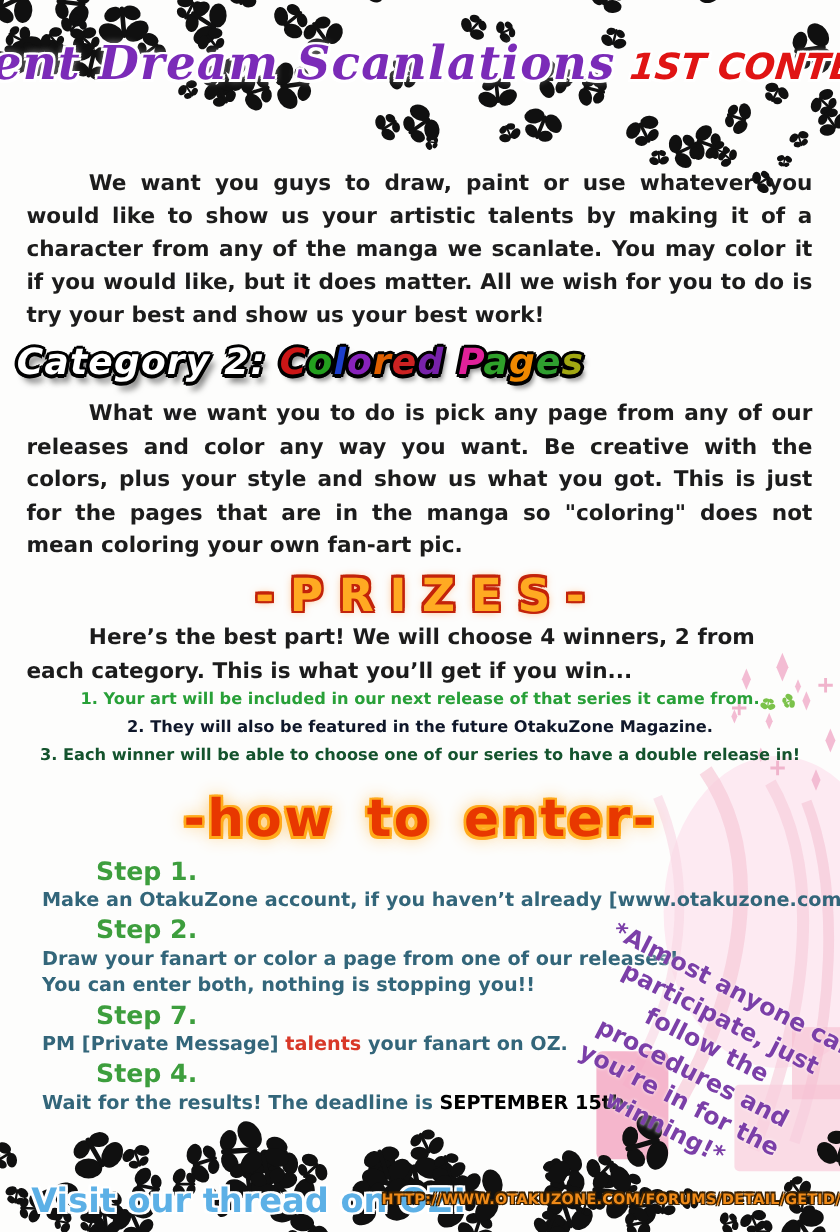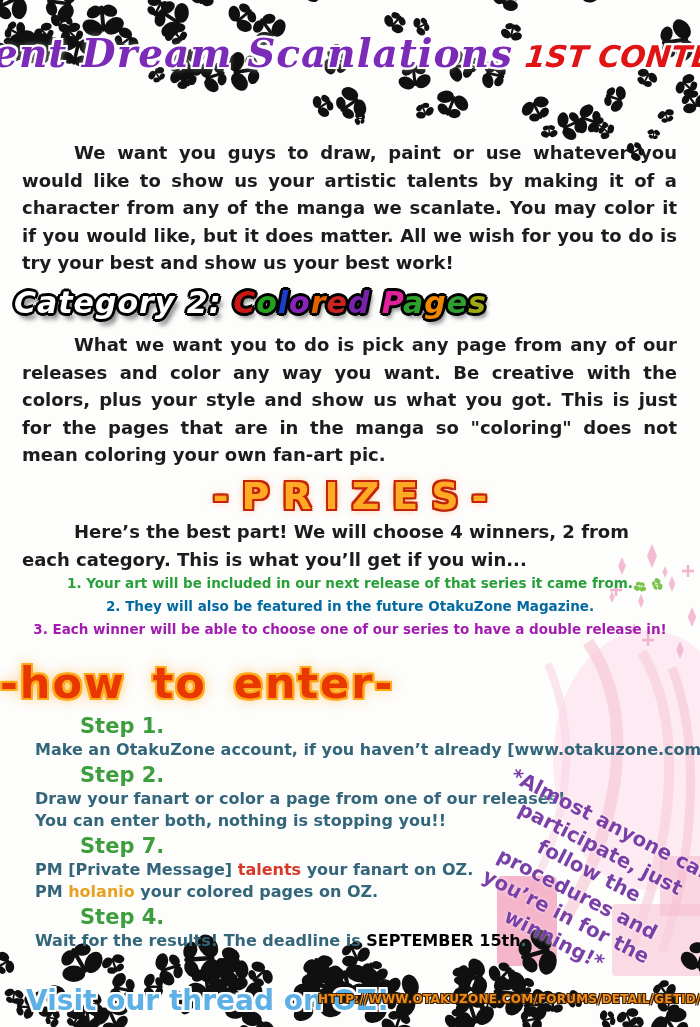--- a/index.html
+++ b/index.html
@@ -40,21 +40,21 @@
   
   .prizes-heading{left:0;top:474px;width:100%;text-align:center;font-size:38px;
     font-weight:bold;color:#ffaa22;letter-spacing:13px;text-indent:13px;
     text-shadow:-2px -2px 0 #c3230a,2px -2px 0 #c3230a,-2px 2px 0 #c3230a,2px 2px 0 #c3230a,
       -2px 0 0 #c3230a,2px 0 0 #c3230a,0 -2px 0 #c3230a,0 2px 0 #c3230a,
       0 0 8px rgba(255,120,0,.65);}
   .prize-list{left:0;top:572px;width:100%;text-align:center;}
   .prize-item{font-size:13.5px;font-weight:bold;line-height:23px;}
 
   
-  .hte-heading{left:0;top:658px;width:100%;text-align:left;font-size:43px;
+  .hte-heading{left:0;top:658px;width:100%;text-align:center;font-size:43px;
     font-weight:bold;color:#e83800;letter-spacing:2px;word-spacing:10px;
     text-shadow:-2px -2px 0 #ffaa1a,2px -2px 0 #ffaa1a,-2px 2px 0 #ffaa1a,2px 2px 0 #ffaa1a,
       -2px 0 0 #ffaa1a,2px 0 0 #ffaa1a,0 -2px 0 #ffaa1a,0 2px 0 #ffaa1a,
       0 0 14px rgba(255,170,30,.85);}
 
   
   .steps{left:35px;top:712px;width:620px;}
   .step-label{font-size:21px;line-height:23px;font-weight:bold;color:#3d9e3d;
               margin:3px 0 1px 45px;}
   .step-line{font-size:16px;line-height:22px;font-weight:bold;color:#33667a;
@@ -249,37 +249,36 @@
 
   <p class="txt para para1">We want you guys to draw, paint or use whatever you would like to show us your artistic talents by making it of a character from any of the manga we scanlate. You may color it if you would like, but it does matter. All we wish for you to do is try your best and show us your best work!</p>
 
   <h2 class="txt cat-heading cat2"><span>Category 2: </span><span class="rainbow"><span style="color: rgb(204, 22, 22);">C</span><span style="color: rgb(35, 160, 30);">o</span><span style="color: rgb(28, 62, 204);">l</span><span style="color: rgb(136, 34, 187);">o</span><span style="color: rgb(224, 96, 0);">r</span><span style="color: rgb(204, 34, 34);">e</span><span style="color: rgb(119, 34, 170);">d</span><span> </span><span style="color: rgb(224, 33, 154);">P</span><span style="color: rgb(47, 160, 42);">a</span><span style="color: rgb(239, 136, 0);">g</span><span style="color: rgb(47, 158, 47);">e</span><span style="color: rgb(162, 168, 18);">s</span></span></h2>
   <p class="txt para para2">What we want you to do is pick any page from any of our releases and color any way you want. Be creative with the colors, plus your style and show us what you got. This is just for the pages that are in the manga so "coloring" does not mean coloring your own fan-art pic.</p>
 
   <div class="txt prizes-heading">-PRIZES-</div>
   <p class="txt para prizes-intro">Here’s the best part! We will choose 4 winners, 2 from each category. This is what you’ll get if you win...</p>
   <div class="txt prize-list">
     <div class="prize-item" style="color: rgb(40, 160, 56);">1. Your art will be included in our next release of that series it came from.</div>
-    <div class="prize-item" style="color: #0369a1;">2. They will also be featured in the future OtakuZone Magazine.</div>
-    <div class="prize-item" style="color: #a21caf;">3. Each winner will be able to choose one of our series to have a double release in!</div>
+    <div class="prize-item" style="color: #0f172a;">2. They will also be featured in the future OtakuZone Magazine.</div>
+    <div class="prize-item" style="color: #14532d;">3. Each winner will be able to choose one of our series to have a double release in!</div>
   </div>
 
   <div class="txt hte-heading">-how to enter-</div>
 
   <div class="txt steps">
     <div class="step-label">Step 1.</div>
     <div class="step-line">Make an OtakuZone account, if you haven’t already [www.otakuzone.com]</div>
 
     <div class="step-label">Step 2.</div>
     <div class="step-line">Draw your fanart or color a page from one of our releases!</div>
     <div class="step-line">You can enter both, nothing is stopping you!!</div>
 
     <div class="step-label">Step 7.</div>
     <div class="step-line"><span>PM [Private Message] </span><span class="hl-red">talents</span><span> your fanart on OZ.</span></div>
-    <div class="step-line"><span>PM </span><span class="hl-orange">holanio</span><span> your colored pages on OZ.</span></div>
 
     <div class="step-label">Step 4.</div>
     <div class="step-line"><span>Wait for the results! The deadline is </span><span class="hl-pink">SEPTEMBER 15th</span><span>.</span></div>
   </div>
 
   <div class="txt sidenote">*Almost anyone can participate, just follow the procedures and you’re in for the winning!*</div>
 
   <div class="txt footer-cta">Visit our thread on OZ!</div>
   <a href="#" class="txt footer-url">HTTP://WWW.OTAKUZONE.COM/FORUMS/DETAIL/GETID/360145/</a>
 

